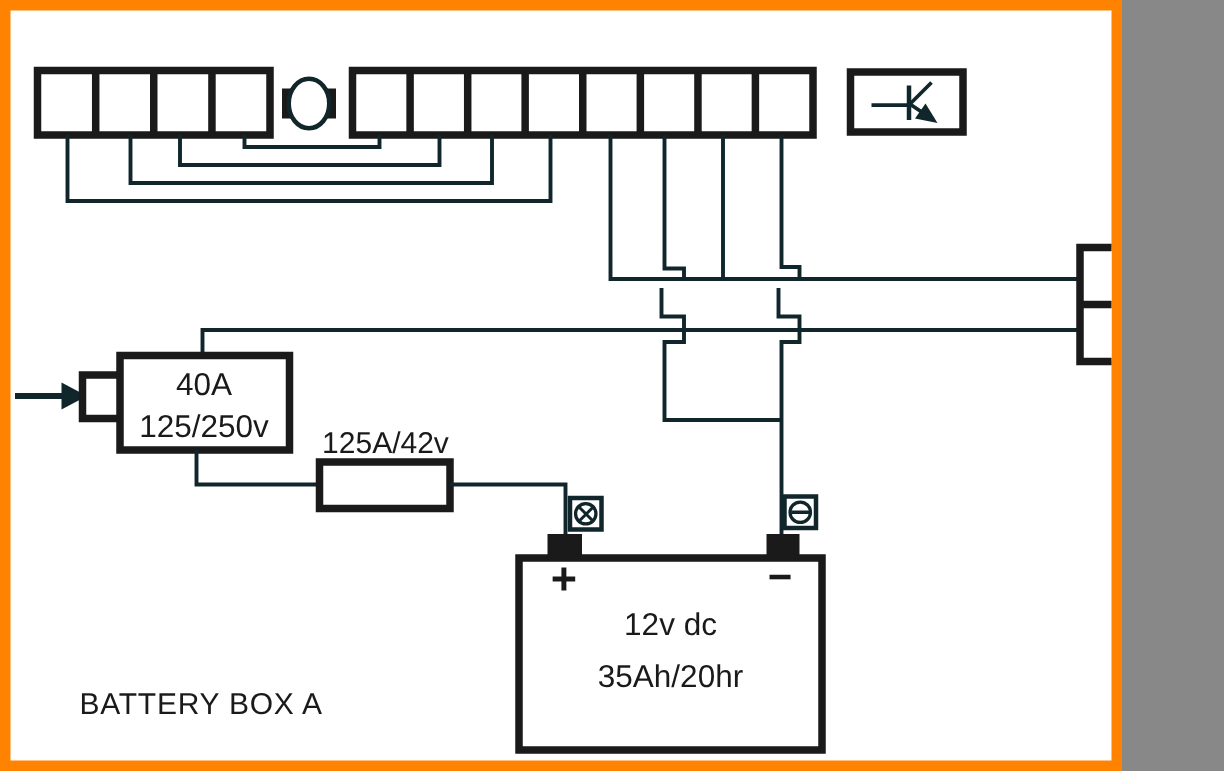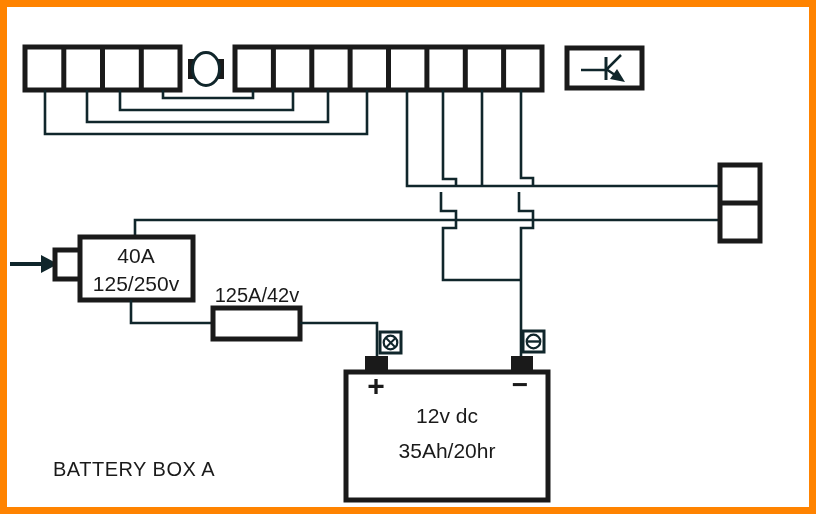--- a/index.html
+++ b/index.html
@@ -1,18 +1,18 @@
 <!DOCTYPE html>
 <html><head>
 <meta charset="utf-8">
 <style>
   html,body{margin:0;padding:0;background:#888;}
   #frame{
     position:relative;
-    width:816px;height:514px;
+    width:748px;height:514px;
     box-sizing:border-box;
     background:#ffffff;
     border:7px solid #FF8300;
     font-family:"Liberation Sans", sans-serif;
     overflow:hidden;
   }
   svg{position:absolute;left:-7px;top:-7px;}
   text{fill:#1a1a1a;}
   .lbl{font-family:"Liberation Sans", sans-serif;}
 </style>

